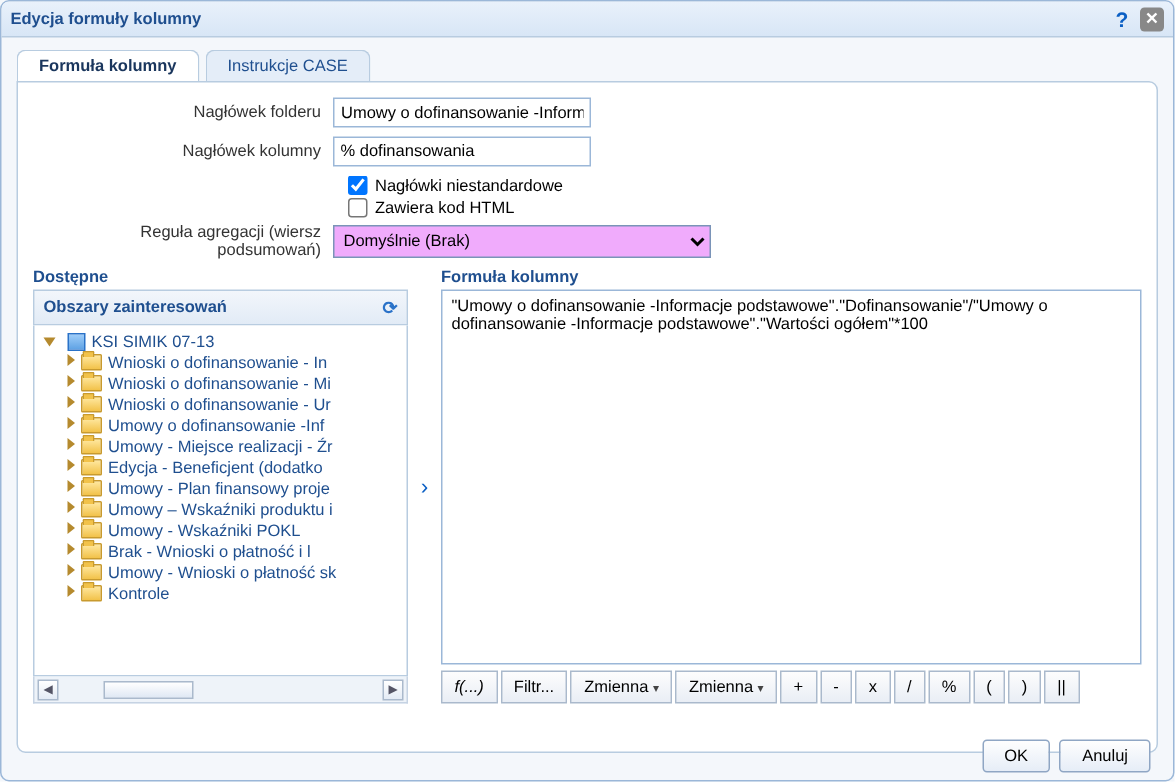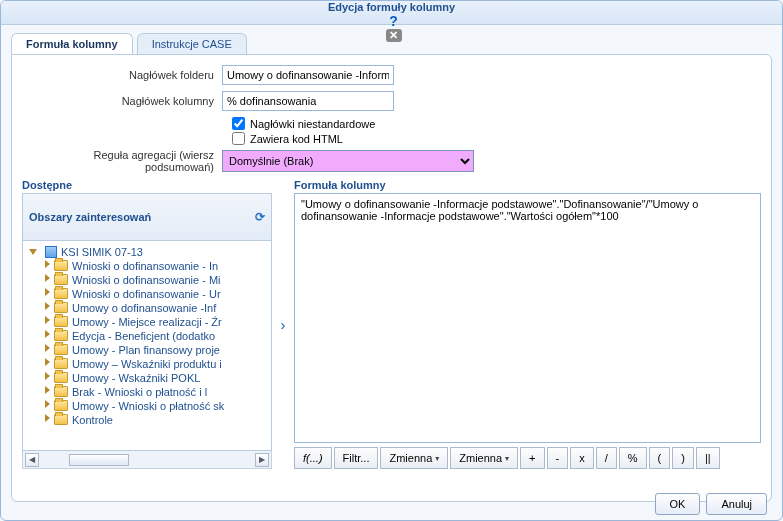--- a/index.html
+++ b/index.html
@@ -1,36 +1,36 @@
 <!DOCTYPE html>
 <html><head>
 <meta charset="utf-8">
 <style>
   * { box-sizing: border-box; margin: 0; padding: 0; font-family: Tahoma, Arial, sans-serif; font-size: 11px; }
   body { background: #f4f7fb; width: 783px; height: 521px; overflow: hidden; border: 1px solid #9bb7d8; border-radius: 6px; }
-  .titlebar { height: 24px; background: linear-gradient(#e9f1fb,#d8e6f6); border-bottom: 1px solid #b8cce0; display: flex; align-items: center; padding: 0 6px; color: #1f4f8f; font-weight: bold; flex-direction: column; }
+  .titlebar { height: 24px; background: linear-gradient(#e9f1fb,#d8e6f6); border-bottom: 1px solid #b8cce0; display: flex; align-items: center; padding: 0 6px; color: #1f4f8f; font-weight: bold; }
   .titlebar .spacer { flex: 1; }
   .title-icon { width: 16px; height: 16px; margin-left: 4px; display: inline-flex; align-items: center; justify-content: center; }
   .help-icon { color: #0b5fc4; font-weight: bold; border-radius: 50%; cursor: pointer; font-size: 14px;}
   .close-icon { background: #888; color: #fff; border-radius: 3px; cursor: pointer; width:16px; height:16px; font-size:11px; }
   .tabs { display: flex; padding: 8px 10px 0 10px; gap: 4px; position: relative; }
   .tab { padding: 4px 14px; border: 1px solid #b8cce0; border-bottom: none; border-radius: 6px 6px 0 0; background: #e4edf8; color: #1f4f8f; cursor: pointer; }
   .tab.active { background: #fff; font-weight: bold; color: #1a365d; position: relative; z-index: 2; }
   .panel { margin: 0 10px 0 10px; border: 1px solid #b8cce0; border-radius: 0 6px 6px 6px; background: #fff; padding: 10px 10px 14px 10px; height: 448px; position: relative; }
   .form-row { display: flex; align-items: center; margin-bottom: 6px; }
   .form-row label { width: 200px; text-align: right; padding-right: 8px; color: #333; }
   .text-input { border: 1px solid #9bb7d8; padding: 2px 4px; height: 20px; background: #fff; width: 172px; }
   .chk { display: flex; align-items: center; margin-left: 210px; margin-bottom: 2px; }
   .chk input { margin-right: 5px; }
   .select { border: 1px solid #7a94b8; height: 22px; width: 252px; padding: 0 2px; background: #f0abfc; }
   .columns { display: flex; gap: 3px; margin-top: 6px; height: 290px; }
   .col-left { width: 250px; display: flex; flex-direction: column; }
   .col-right { flex: 1; display: flex; flex-direction: column; }
   .col-title { font-weight: bold; color: #1f4f8f; margin-bottom: 2px; }
-  .subject-header { background: linear-gradient(#f2f6fb,#e2ebf6); border: 1px solid #b8cce0; padding: 16px 6px; font-weight: bold; color: #1f4f8f; display:flex; align-items:center; justify-content:space-between;}
+  .subject-header { background: linear-gradient(#f2f6fb,#e2ebf6); border: 1px solid #b8cce0; padding: 4px 6px; font-weight: bold; color: #1f4f8f; display:flex; align-items:center; justify-content:space-between;}
   .tree-wrap { border: 1px solid #b8cce0; border-top: none; flex: 1; overflow: auto; padding: 4px 2px 4px 6px; background: #fff; }
   .root-node { color: #1f4f8f; display: flex; align-items: center; gap: 4px; padding: 1px 0; }
   .cube-icon { width: 12px; height: 12px; border: 1px solid #2a72c8; background: linear-gradient(#9ecdf9,#5fa2e4); display:inline-block; }
   .tri { display:inline-block; width:0; height:0; border-top:4px solid transparent; border-bottom:4px solid transparent; border-left:5px solid #b58a2e; margin-right:4px; }
   .tri.open { width:0; height:0; border-left:4px solid transparent; border-right:4px solid transparent; border-top:6px solid #b58a2e; border-bottom:none;}
   .folder-icon { width: 14px; height: 11px; background: linear-gradient(#ffe8a0,#f2c24a); border: 1px solid #c89a2e; border-radius: 1px; display:inline-block; margin-right:4px; position:relative; }
   .folder-icon:before { content:""; position:absolute; top:-3px; left:0; width:6px; height:3px; background:#f2c24a; border:1px solid #c89a2e; border-bottom:none; border-radius:1px 1px 0 0;}
   .tree-children { margin-left: 16px; }
   .tree-item { display: flex; padding: 1px 0; color: #1f4f8f; white-space: nowrap; cursor: pointer; }
   .arrow-btn { width: 16px; height: 24px; align-self: center; display:flex; align-items:center; justify-content:center; cursor:pointer; color:#0b5fc4; font-size:15px;}

